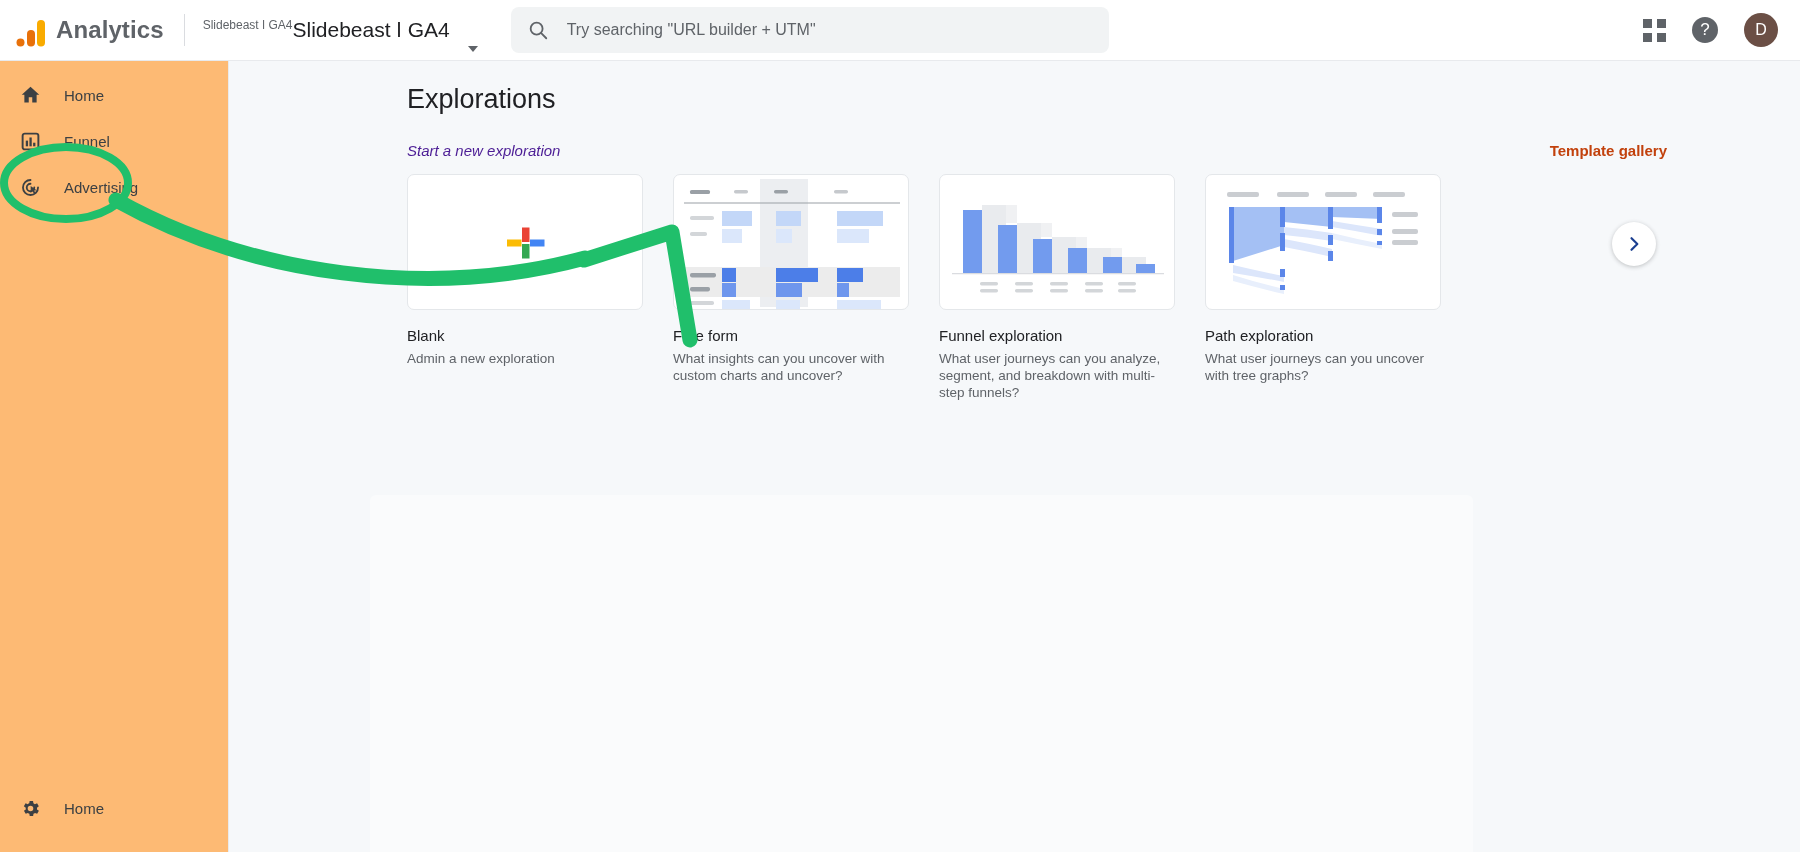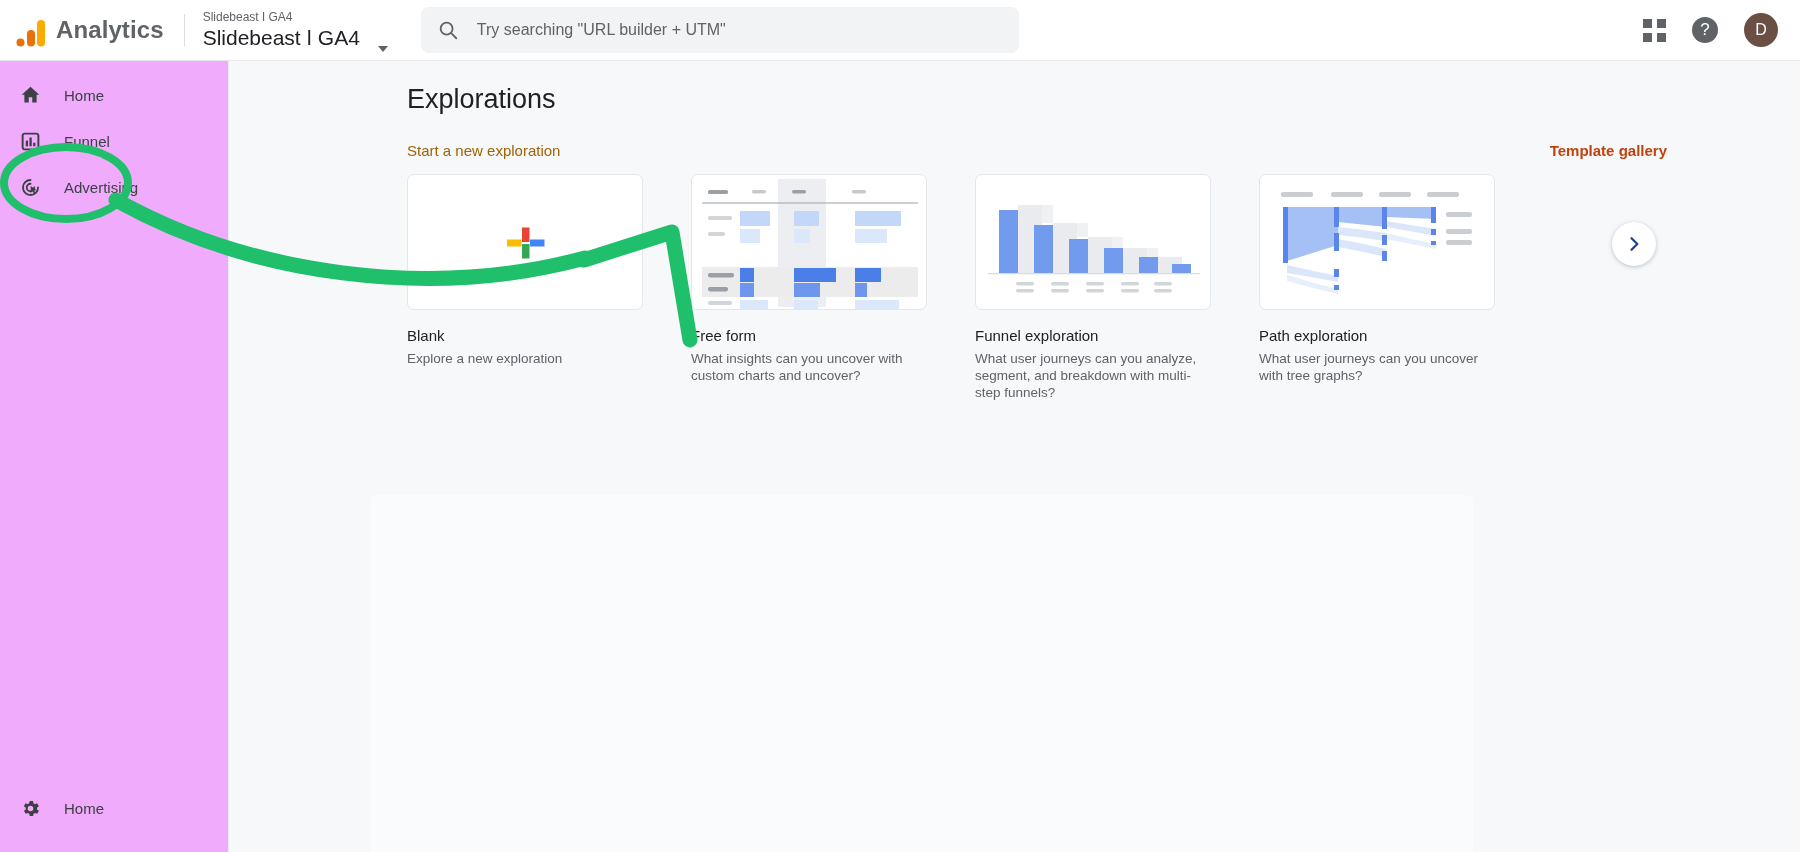--- a/index.html
+++ b/index.html
@@ -16,21 +16,21 @@
     position: absolute; top: 0; left: 0; width: 1800px; height: 61px;
     background: #ffffff; display: flex; align-items: center;
     border-bottom: 1px solid #e8eaed;
   }
   .ga-logo { margin-left: 12px; width: 38px; height: 34px; display:flex; align-items:flex-end; justify-content:center; }
   .brand-name {
     font-size: 24px; color: #5f6368; margin-left: 6px; letter-spacing: .1px;
     font-weight: 700;
   }
   .brand-divider { width: 1px; height: 32px; background: #dadce0; margin: 0 18px 0 20px; }
-  .acct-block { display: flex; flex-direction: column; justify-content: center; }
+  .acct-block { display: flex; flex-direction: row; justify-content: center; }
   .acct-small { font-size: 12px; color: #5f6368; line-height: 14px; margin-bottom: 2px; }
   .acct-main { font-size: 21px; color: #202124; line-height: 24px; font-weight: 400; }
   .acct-caret {
     margin-left: 18px; width: 0; height: 0; align-self: flex-end; margin-bottom: 8px;
     border-left: 5px solid transparent; border-right: 5px solid transparent;
     border-top: 6px solid #5f6368;
   }
   .search-wrap {
     margin-left: 33px; width: 598px; height: 46px; background: #f1f3f4;
     border-radius: 8px; display: flex; align-items: center; padding: 0 16px;
@@ -51,45 +51,45 @@
     font-weight: 400; cursor: pointer;
   }
   .avatar {
     width: 34px; height: 34px; border-radius: 50%; background: #6b4f45; color: #fff;
     display: flex; align-items: center; justify-content: center; font-size: 16px; cursor: pointer;
   }
 
   
   .sidebar {
     position: absolute; top: 61px; left: 0; width: 229px; height: 791px;
-    background: #f0abfc; border-right: 1px solid #e8eaed;
+    background: #fdba74; border-right: 1px solid #e8eaed;
   }
   .nav-item {
     position: relative; height: 44px; display: flex; align-items: center;
     padding-left: 18px; cursor: pointer; color: #3c4043; font-size: 15px;
     border-radius: 0 22px 22px 0; margin-right: 0;
   }
   .nav-item .nav-ico { width: 24px; height: 24px; flex: none; display:flex; align-items:center; justify-content:center; color: #3c4043; }
   .nav-item .nav-label { margin-left: 22px; }
   .nav-item.active { background: #1a63e8; color: #ffffff; width: 229px; }
   .nav-item.active .nav-ico { color: #ffffff; }
   .nav-admin { position: absolute; bottom: 22px; left: 0; width: 229px; }
 
   
   .main {
     position: absolute; top: 61px; left: 229px; width: 1571px; height: 791px;
     background: #f6f8fa; overflow: hidden;
   }
   .page-title { margin: 23px 0 0 178px; font-size: 27px; color: #202124; font-weight: 400; }
   .section-row { display:flex; align-items: baseline; margin: 27px 0 0 178px; width: 1260px; }
-  .section-label { font-size: 15px; color: #a16207; }
+  .section-label { font-size: 15px; color: #4c1d95; font-style: italic; }
   .template-link { margin-left: auto; font-size: 15px; color: #c2410c; font-weight: 700; cursor: pointer; }
 
   .cards-strip { position: relative; margin: 15px 0 0 178px; width: 1330px; }
-  .cards { display: flex; gap: 48px; }
+  .cards { display: flex; gap: 30px; }
   .card { width: 236px; cursor: pointer; }
   .card-thumb {
     width: 236px; height: 136px; background: #fff;
     border: 1px solid #e4e7ea; border-radius: 7px; overflow: hidden; position: relative;
   }
   .card-title { margin-top: 17px; font-size: 15px; color: #202124; }
   .card-desc { margin-top: 6px; font-size: 13.5px; color: #5f6368; line-height: 17px; }
 
   .next-btn {
     position: absolute; left: 1205px; top: 48px; width: 44px; height: 44px; border-radius: 50%;
@@ -211,21 +211,21 @@
         <div class="card">
           <div class="card-thumb">
             <svg width="236" height="136" viewBox="0 0 236 136">
               <rect x="114" y="52.5" width="7.5" height="14.5" fill="#ea4335"></rect>
               <rect x="114" y="69" width="7.5" height="14.5" fill="#34a853"></rect>
               <rect x="99" y="64.5" width="14.5" height="7" fill="#fbbc04"></rect>
               <rect x="122" y="64.5" width="14.5" height="7" fill="#4285f4"></rect>
             </svg>
           </div>
           <div class="card-title">Blank</div>
-          <div class="card-desc">Explore a new exploration</div>
+          <div class="card-desc">Admin a new exploration</div>
         </div>
 
         <div class="card">
           <div class="card-thumb">
             <svg width="236" height="136" viewBox="0 0 236 136">
               <rect x="86" y="4" width="48" height="128" fill="#eceef1"></rect>
               <rect x="10" y="92" width="216" height="30" fill="#ececec"></rect>
               <rect x="16" y="15" width="20" height="4" rx="1.6" fill="#9aa0a6"></rect>
               <rect x="60" y="15" width="14" height="3.4" rx="1.6" fill="#c6c9cd"></rect>
               <rect x="100" y="15" width="14" height="3.4" rx="1.6" fill="#9aa0a6"></rect>

